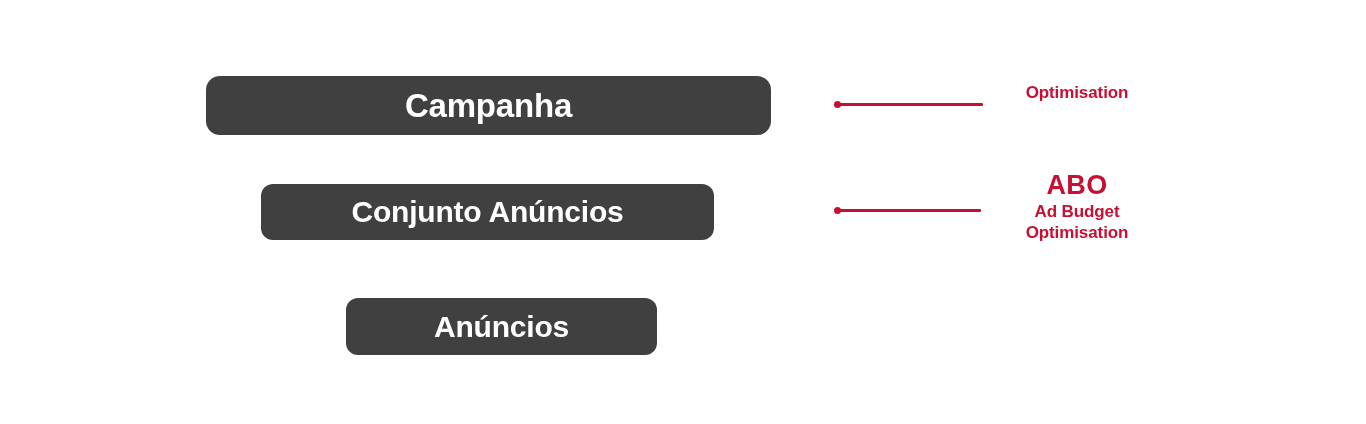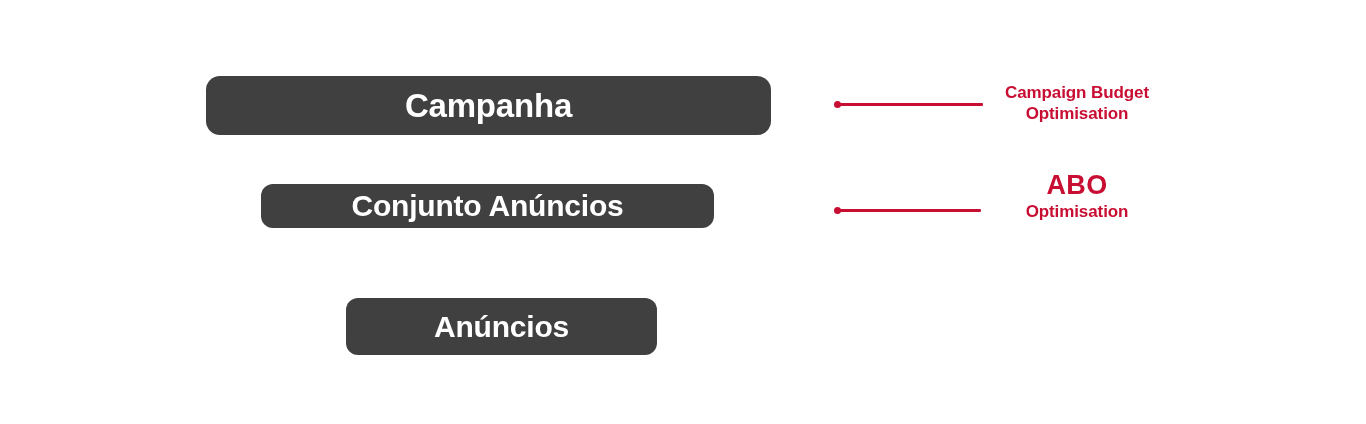--- a/index.html
+++ b/index.html
@@ -31,21 +31,21 @@
   }
   .bar-label {
     color: #ffffff;
     font-weight: 700;
     letter-spacing: -0.2px;
     line-height: 1;
     white-space: nowrap;
   }
 
   #bar-campaign  { left: 206px; top: 76px;  width: 565px; height: 59px; border-radius: 14px; }
-  #bar-adset     { left: 261px; top: 184px; width: 453px; height: 44px; border-radius: 12px; }
+  #bar-adset     { left: 261px; top: 184px; width: 453px; height: 56px; border-radius: 12px; }
   #bar-ads       { left: 346px; top: 298px; width: 311px; height: 57px; border-radius: 12px; }
 
   #bar-campaign .bar-label { font-size: 33px; }
   #bar-adset    .bar-label { font-size: 30px; }
   #bar-ads      .bar-label { font-size: 30px; }
 
   
   .connector {
     position: absolute;
     height: 9px;
@@ -117,22 +117,22 @@
     <span class="leader-dot"></span>
     <span class="leader-line"></span>
   </div>
 
   <div class="connector" id="connector-abo">
     <span class="leader-dot"></span>
     <span class="leader-line"></span>
   </div>
 
   <div class="annotation" id="annotation-cbo">
-    <span class="ann-line">Campaign Budget</span>
     <span class="ann-line">Optimisation</span>
   </div>
 
   <div class="annotation" id="annotation-abo">
     <span class="ann-acronym">ABO</span>
+    <span class="ann-line">Ad Budget</span>
     <span class="ann-line">Optimisation</span>
   </div>
 
 </div>
 
 </body></html>

